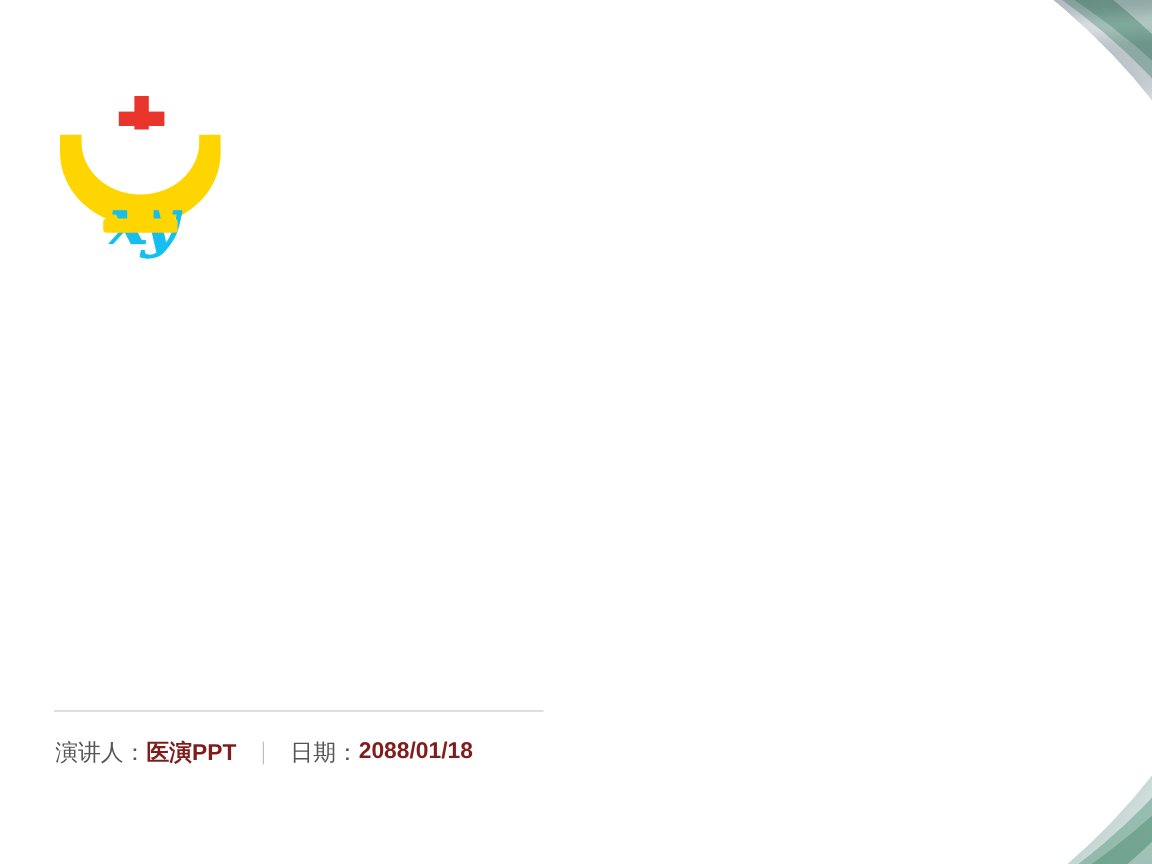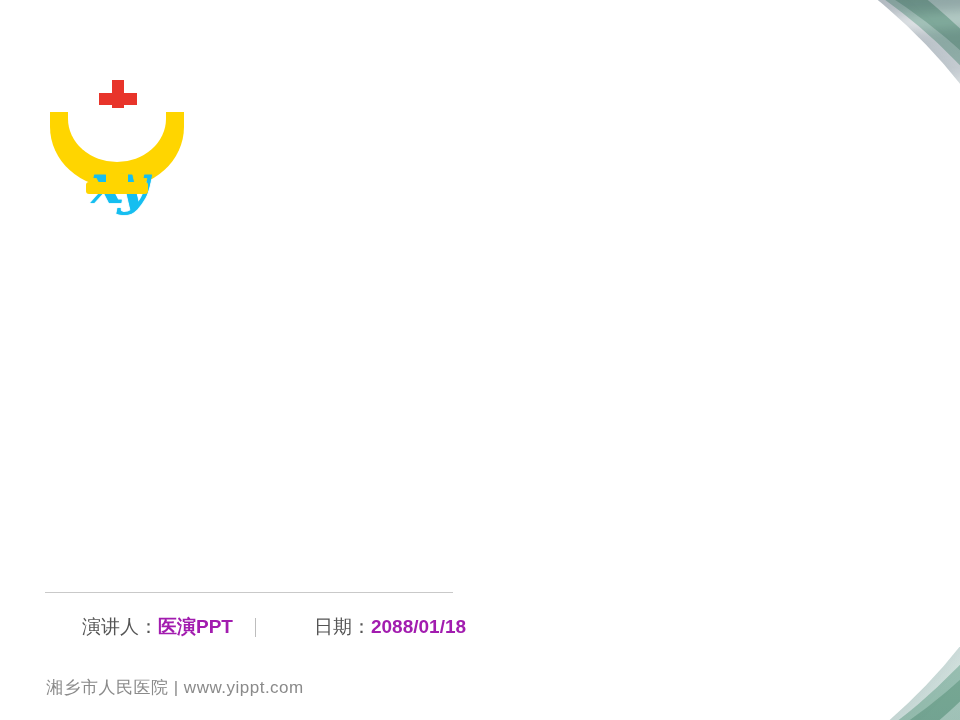--- a/index.html
+++ b/index.html
@@ -478,22 +478,22 @@
   .meta-row {
     position: absolute;
     left: 46px;
     top: 614px;
     display: flex;
     align-items: center;
     font-size: 19px;
     color: #3a3a3a;
     white-space: nowrap;
   }
-  .meta-label { color: #555555; font-weight: 400; margin-left: 36px; }
-  .meta-value { color: #a21caf; font-weight: 700; }
+  .meta-label { color: #555555; font-weight: 400; }
+  .meta-value { color: #7f1d1d; font-weight: 700; }
   .meta-sep {
     display: inline-block;
     width: 1px;
     height: 19px;
     background: #bdbdbd;
     margin: 0 22px;
   }
 
   .footer {
     position: absolute;
@@ -615,15 +615,14 @@
   <div class="divider"></div>
 
   <div class="meta-row">
     <span class="meta-label">演讲人：</span>
     <span class="meta-value">医演PPT</span>
     <span class="meta-sep"></span>
     <span class="meta-label">日期：</span>
     <span class="meta-value">2088/01/18</span>
   </div>
 
-  <div class="footer">湘乡市人民医院 | www.yippt.com</div>
 
 </div>
 
 </body></html>

